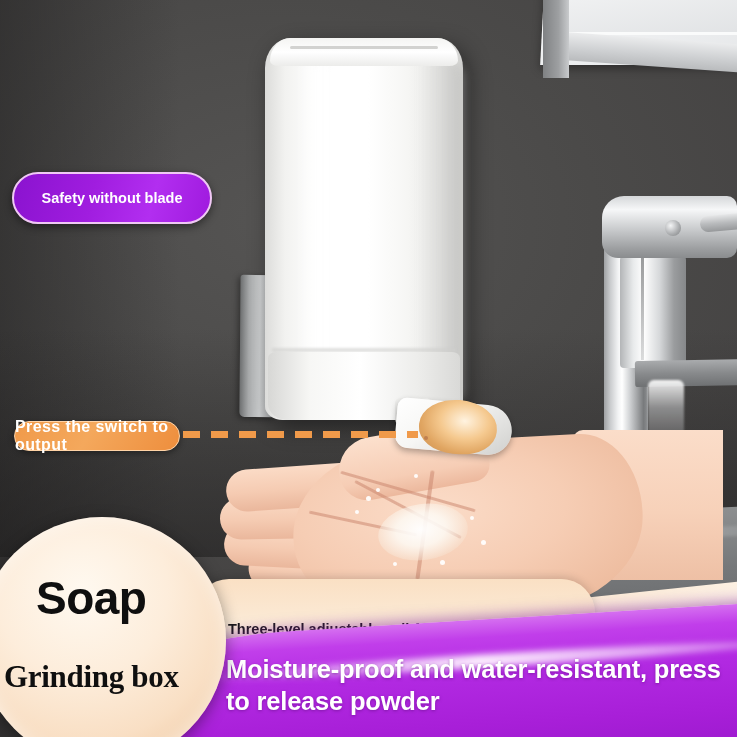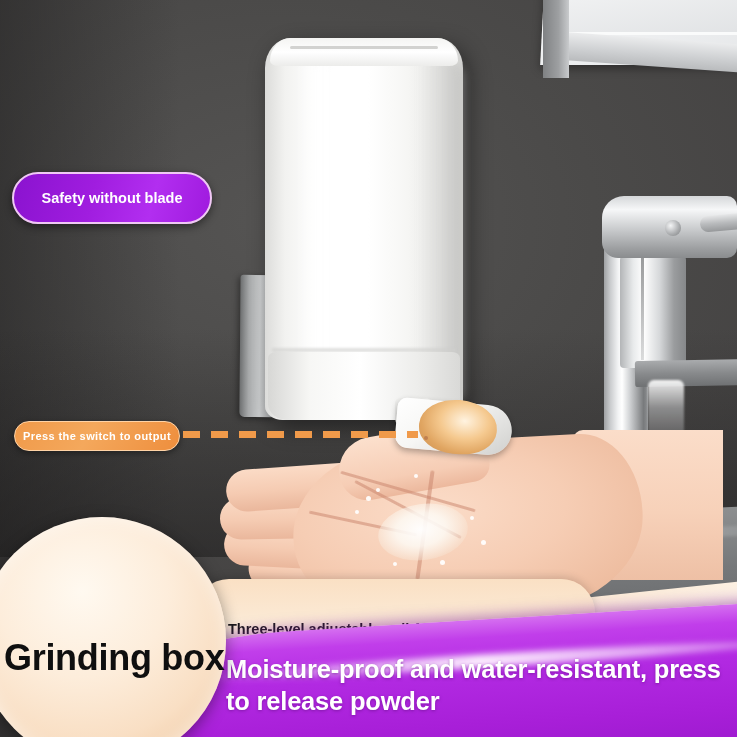--- a/index.html
+++ b/index.html
@@ -341,21 +341,21 @@
     left: 14px; top: 421px;
     width: 164px; height: 28px;
     display: flex;
     align-items: center;
     justify-content: center;
     background: linear-gradient(120deg, #f09a4a 0%, #f4a85c 45%, #ee8e3d 100%);
     border: 1px solid #ffd3a6;
     border-radius: 16px;
     color: #ffffff;
     font-weight: bold;
-    font-size: 11px;
+    font-size: 16px;
     letter-spacing: 0.4px;
     box-shadow: 0 2px 6px rgba(0,0,0,0.4);
   }
   .dashline {
     position: absolute;
     left: 183px; top: 431px;
     width: 235px; height: 7px;
     background-image: repeating-linear-gradient(to right,
       #f09a4a 0px, #f09a4a 17px,
       rgba(0,0,0,0) 17px, rgba(0,0,0,0) 28px);
@@ -431,25 +431,26 @@
   .soap-title {
     position: absolute;
     left: 36px; bottom: 112px;
     color: #0f0f0f;
     font-size: 46px;
     font-weight: bold;
     letter-spacing: -0.5px;
   }
   .soap-sub {
     position: absolute;
-    left: 4px; bottom: 58px;
+    left: 4px; bottom: 42px;
     color: #0f0f0f;
-    font-size: 36px;
+    font-size: 31px;
     font-weight: bold;
     letter-spacing: -0.3px;
+    font-family: Liberation Serif, serif;
   }
 </style>
 </head>
 <body>
 
 <div id="scene">
 
   <div class="wall"></div>
   <div class="wall-shade-left"></div>
   <div class="wall-shade-bottom"></div>
@@ -516,15 +517,16 @@
 
   <div class="beige-extend"></div>
   <div class="beige-band"></div>
   <div class="beige-text">Three-level adjustable nail-free installation</div>
 
   <div class="purple-banner"></div>
   <div class="purple-glow"></div>
   <div class="banner-text">Moisture-proof and water-resistant, press to release powder</div>
 
   <div class="soap-circle"></div>
+  <div class="soap-title">Soap</div>
   <div class="soap-sub">Grinding box</div>
 
 </div>
 
 </body></html>

